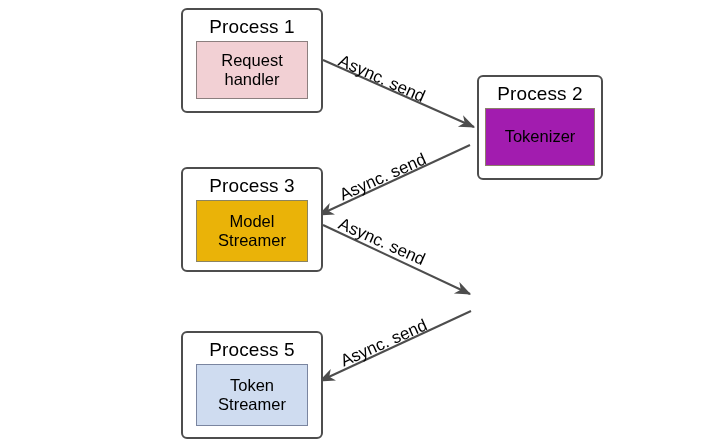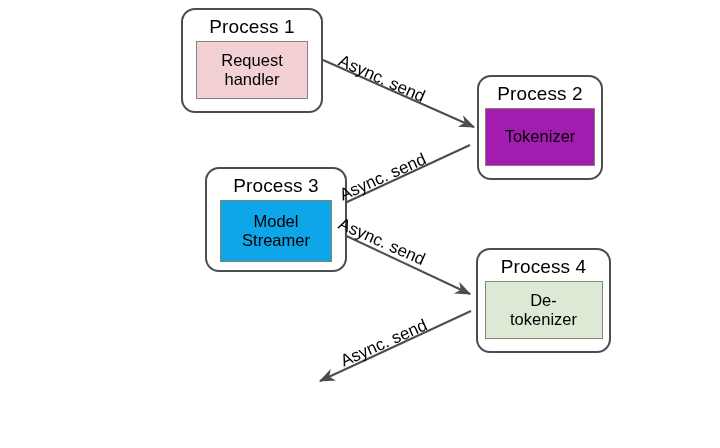--- a/index.html
+++ b/index.html
@@ -16,21 +16,21 @@
     width: 720px;
     height: 448px;
     background: #ffffff;
     overflow: hidden;
   }
   .proc-box {
     position: absolute;
     box-sizing: border-box;
     background: #ffffff;
     border: 2px solid #4d4d4d;
-    border-radius: 14px;
+    border-radius: 6px;
     display: flex;
     flex-direction: column;
     align-items: center;
     justify-content: flex-start;
   }
   .proc-title {
     font-size: 19px;
     color: #000000;
     line-height: 1;
     padding-top: 7px;
@@ -95,35 +95,36 @@
     </div>
   </div>
 
   <div class="proc-box" style="left:477px; top:75px; width:126px; height:105px;">
     <div class="proc-title">Process 2</div>
     <div class="inner-box" style="width:110px; height:58px; background:#a21caf; border-color:#8c7f6a;">
       <span>Tokenizer</span>
     </div>
   </div>
 
-  <div class="proc-box" style="left:181px; top:167px; width:142px; height:105px;margin-left:24px;">
+  <div class="proc-box" style="left:181px; top:167px; width:142px; height:105px;">
     <div class="proc-title">Process 3</div>
-    <div class="inner-box" style="width:112px; height:62px; background:#0ea5e9; border-color:#8c8460; flex-direction:column;">
+    <div class="inner-box" style="width:112px; height:62px; background:#eab308; border-color:#8c8460; flex-direction:column;">
       <span>Model</span>
       <span>Streamer</span>
     </div>
   </div>
 
-  <div class="proc-box" style="left:476px; top:248px; width:135px; height:105px;">
-    <div class="proc-title">Process 4</div>
-    <div class="inner-box" style="width:118px; height:58px; background:#dde9d5; border-color:#7f8c7a;">
-      <span>De-tokenizer</span>
+
+  <div class="proc-box" style="left:181px; top:331px; width:142px; height:108px;">
+    <div class="proc-title">Process 5</div>
+    <div class="inner-box" style="width:112px; height:62px; background:#cfdcf0; border-color:#7a85a0; flex-direction:column;">
+      <span>Token</span>
+      <span>Streamer</span>
     </div>
   </div>
-
 
   <div class="edge-label" style="left:343px; top:52px; transform: rotate(24deg);">Async. send</div>
 
   <div class="edge-label" style="left:337px; top:188px; transform: rotate(-24deg);">Async. send</div>
 
   <div class="edge-label" style="left:343px; top:215px; transform: rotate(24deg);">Async. send</div>
 
   <div class="edge-label" style="left:338px; top:354px; transform: rotate(-24deg);">Async. send</div>
 
 </div>

